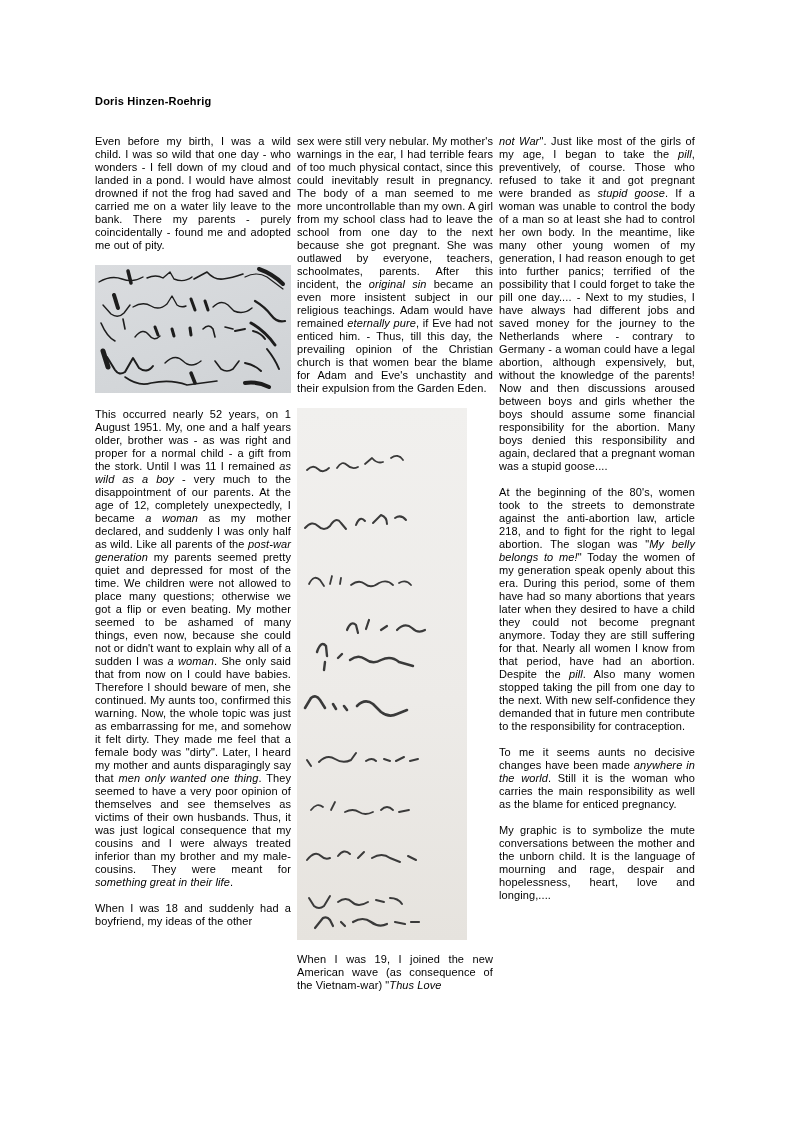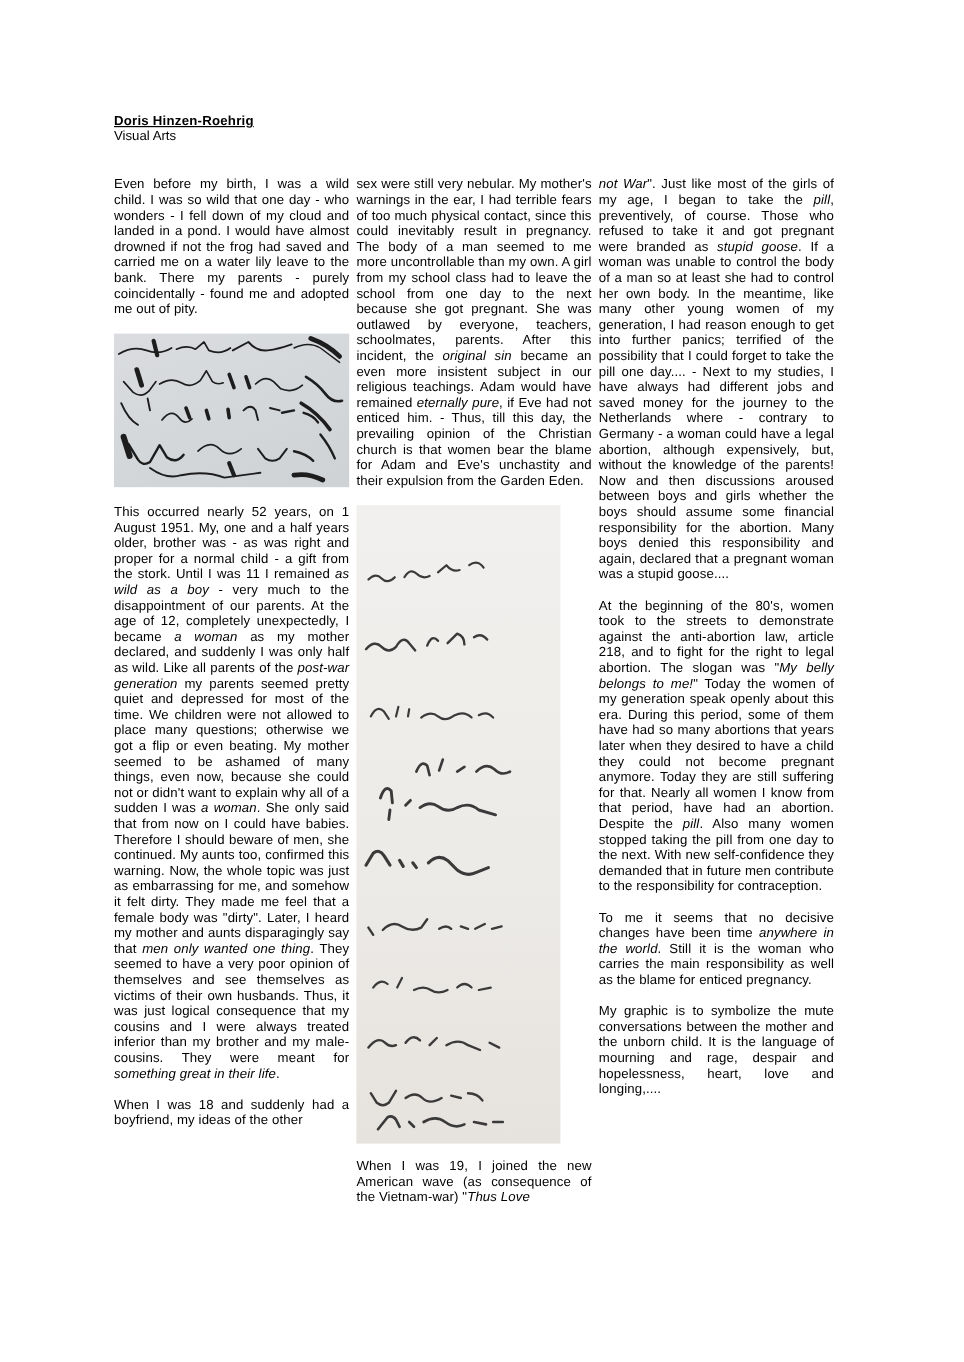--- a/index.html
+++ b/index.html
@@ -10,21 +10,21 @@
     font-family: "Liberation Sans", sans-serif;
     color: #000;
     overflow: hidden;
   }
   .page {
     position: absolute;
     left: 95px; top: 95px;
     width: 622px;
   }
   .doc-header { font-size: 11px; line-height: 13px; margin-bottom: 27px; }
-  .author { font-weight: bold; letter-spacing: 0.2px; text-decoration: underline; }
+  .author { font-weight: bold; letter-spacing: 0.2px; }
   .columns { display: flex; gap: 6px; align-items: flex-start; }
   .column {
     width: 196px;
     font-size: 11px;
     line-height: 13px;
     text-align: justify;
     letter-spacing: 0.1px;
   }
   .column p { margin: 0 0 13px 0; }
   .column p:last-child { margin-bottom: 0; }
@@ -40,21 +40,20 @@
     margin: 3px 0 13px 0;
   }
   .figure-h svg, .figure-v svg { display: block; width: 100%; height: 100%; }
 </style>
 </head>
 <body>
 
 <div class="page">
   <div class="doc-header">
     <div class="author">Doris Hinzen-Roehrig</div>
-    <div class="subtitle">Visual Arts</div>
   </div>
   <div class="columns">
     <div class="column">
         <p><span>Even before my birth, I was a wild child. I was so wild that one day - who wonders - I fell down of my cloud and landed in a pond. I would have almost drowned if not the frog had saved and carried me on a water lily leave to the bank. There my parents - purely coincidentally - found me and adopted me out of pity.</span></p>
   <div class="figure-h">
     <svg viewBox="0 0 196 128" xmlns="http://www.w3.org/2000/svg">
       <g fill="none" stroke="#1d1d1d" stroke-linecap="round" stroke-linejoin="round">
         <path d="M4,17 Q16,10 27,14 T48,12" stroke-width="1.4"></path>
         <path d="M33,6 l3,12" stroke-width="3.5"></path>
         <path d="M52,13 q9,-4 16,0 l7,-6 l4,7 q10,4 18,-2" stroke-width="1.4"></path>
@@ -104,17 +103,17 @@
         <path d="M12,490 l5,8 q5,4 10,0 l6,-10 m8,6 q8,-6 14,0 t16,0 m8,-2 l8,2 m6,-4 q8,0 12,6" stroke-width="2"></path>
         <path d="M18,520 l8,-10 q4,-2 7,2 l3,6 m8,-4 l4,4 m8,-4 q10,-6 18,0 q8,6 16,2 m8,-2 l10,2 m6,-2 l8,0" stroke-width="2.2"></path>
       </g>
     </svg>
   </div>
 <p><span>When I was 19, I joined the new American wave (as consequence of the Vietnam-war) "</span><i>Thus Love</i></p>
       </div>
     <div class="column">
         <p><i>not War</i><span>". Just like most of the girls of my age, I began to take the </span><i>pill</i><span>, preventively, of course. Those who refused to take it and got pregnant were branded as </span><i>stupid goose</i><span>. If a woman was unable to control the body of a man so at least she had to control her own body. In the meantime, like many other young women of my generation, I had reason enough to get into further panics; terrified of the possibility that I could forget to take the pill one day.... - Next to my studies, I have always had different jobs and saved money for the journey to the Netherlands where - contrary to Germany - a woman could have a legal abortion, although expensively, but, without the knowledge of the parents! Now and then discussions aroused between boys and girls whether the boys should assume some financial responsibility for the abortion. Many boys denied this responsibility and again, declared that a pregnant woman was a stupid goose....</span></p>
         <p><span>At the beginning of the 80's, women took to the streets to demonstrate against the anti-abortion law, article 218, and to fight for the right to legal abortion. The slogan was "</span><i>My belly belongs to me!</i><span>" Today the women of my generation speak openly about this era. During this period, some of them have had so many abortions that years later when they desired to have a child they could not become pregnant anymore. Today they are still suffering for that. Nearly all women I know from that period, have had an abortion. Despite the </span><i>pill</i><span>. Also many women stopped taking the pill from one day to the next. With new self-confidence they demanded that in future men contribute to the responsibility for contraception.</span></p>
-        <p><span>To me it seems that no decisive changes have been time </span><i>anywhere in the world</i><span>. Still it is the woman who carries the main responsibility as well as the blame for enticed pregnancy.</span></p>
+        <p><span>To me it seems aunts no decisive changes have been made </span><i>anywhere in the world</i><span>. Still it is the woman who carries the main responsibility as well as the blame for enticed pregnancy.</span></p>
         <p><span>My graphic is to symbolize the mute conversations between the mother and the unborn child. It is the language of mourning and rage, despair and hopelessness, heart, love and longing,....</span></p>
       </div>
   </div>
 </div>
 
 </body></html>

